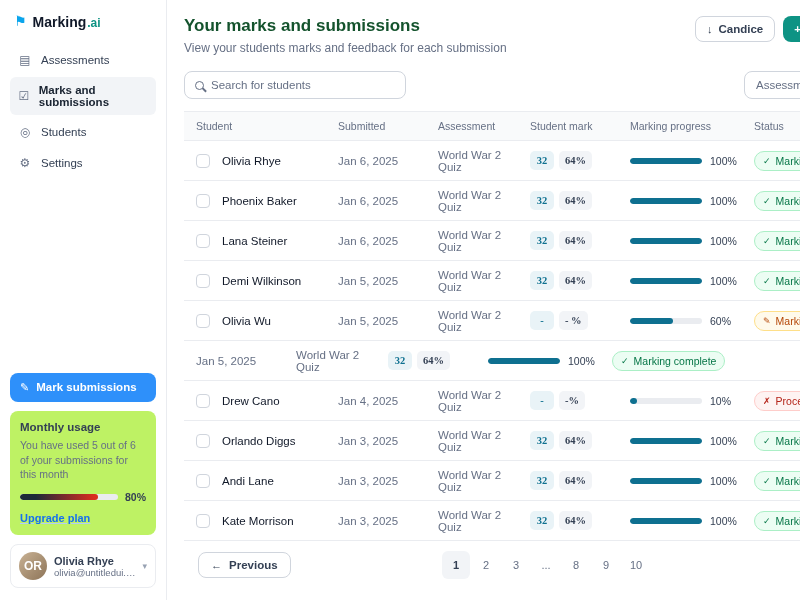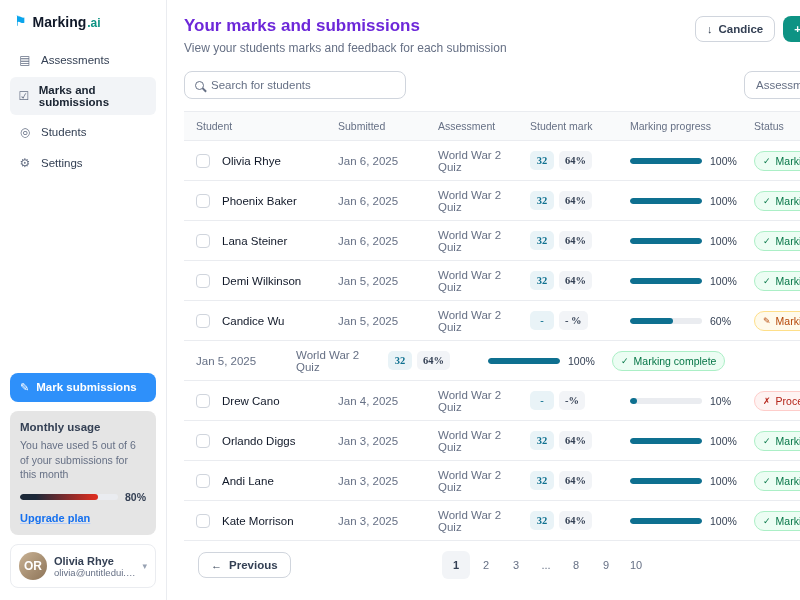--- a/index.html
+++ b/index.html
@@ -12,38 +12,38 @@
   .logo { display:flex; align-items:flex-start; gap:6px; padding:0 4px 16px; cursor:pointer; }
   .logo-icon { color:#0ba5ec; font-size:14px; line-height:14px; }
   .logo-text { font-weight:700; font-size:14px; color:#101828; }
   .logo-suffix { color:#0e9384; font-size:12px; font-weight:700; margin-left:1px; }
   .nav-item { display:flex; align-items:center; gap:9px; padding:7px 8px; border-radius:6px; font-size:11.5px; color:#344054; margin-bottom:3px; cursor:pointer; }
   .nav-item.active { background:#f2f4f7; color:#182230; font-weight:600; }
   .icon-glyph { width:14px; text-align:center; color:#667085; font-size:12px; }
   .sidebar-bottom { margin-top:auto; display:flex; flex-direction:column; gap:9px; }
   .mark-btn { background:#2e90fa; color:#fff; border:none; border-radius:8px; padding:8px 10px; font-size:11.5px; font-weight:700; display:flex; align-items:center; gap:7px; cursor:pointer; width:100%; font-family:inherit; }
   .mark-btn .pencil { font-size:11px; }
-  .usage-card { background:#e5e5e5; border-radius:8px; padding:10px; }
+  .usage-card { background:#bef264; border-radius:8px; padding:10px; }
   .usage-title { font-weight:700; font-size:11.5px; color:#344054; margin-bottom:5px; }
   .usage-desc { color:#667085; font-size:10.5px; line-height:1.4; }
   .usage-bar-row { display:flex; align-items:center; gap:7px; margin-top:9px; }
   .usage-track { flex:1; height:6px; background:#eaecf0; border-radius:3px; overflow:hidden; }
   .usage-fill { height:100%; border-radius:3px; background:linear-gradient(90deg,#1d2939 20%,#d92d20 95%); }
   .usage-pct { font-size:10.5px; color:#344054; font-weight:600; }
   .upgrade { color:#1570ef; font-size:11px; font-weight:700; margin-top:9px; display:inline-block; cursor:pointer; text-decoration:underline; text-decoration-color:#b2ccfa; }
   .user-card { display:flex; align-items:center; gap:7px; border:1px solid #eaecf0; border-radius:8px; padding:7px 8px; background:#fff; cursor:pointer; }
   .avatar { width:28px; height:28px; min-width:28px; border-radius:50%; background:linear-gradient(135deg,#c9b294,#8d7458); color:#fff; font-size:12px; font-weight:700; display:flex; align-items:center; justify-content:center; }
   .user-info { overflow:hidden; }
   .user-name { font-size:11px; font-weight:700; color:#344054; white-space:nowrap; }
   .user-email { font-size:9.5px; color:#667085; white-space:nowrap; overflow:hidden; text-overflow:ellipsis; max-width:88px; }
   .chev { margin-left:auto; color:#98a2b3; font-size:9px; }
 
   
   main { flex:1; padding:16px 0 0 17px; position:relative; overflow:hidden; }
-  .page-title { font-size:17px; font-weight:700; color:#6d28d9; }
+  .page-title { font-size:17px; font-weight:700; color:#14532d; }
   .page-subtitle { font-size:12px; color:#667085; margin-top:5px; }
   .header-actions { position:absolute; top:16px; left:528px; display:flex; gap:8px; }
   .btn { display:flex; align-items:center; gap:6px; border-radius:8px; padding:6px 11px; font-size:11.5px; font-weight:700; cursor:pointer; font-family:inherit; white-space:nowrap; }
   .btn.secondary { border:1px solid #d0d5dd; color:#344054; background:#fff; }
   .btn.primary { border:none; background:#0e9384; color:#fff; width:84px; }
   .dl-icon { font-size:11px; color:#344054; }
 
   .filter-row { margin-top:16px; position:relative; height:28px; }
   .search-box { width:222px; height:28px; border:1px solid #d0d5dd; border-radius:8px; display:flex; align-items:center; gap:7px; padding:0 10px; background:#fff; }
   .mag { width:9px; height:9px; border:1.5px solid #667085; border-radius:50%; position:relative; flex:none; }
@@ -277,21 +277,21 @@
       <span class="status complete">
         <span class="sicon">✓</span>
         <span class="slabel">Marking complete</span>
       </span>
     </div>
   </div>
 
   <div class="trow">
     <div class="cell c-student">
       <span class="checkbox"></span>
-      <span class="student-name">Candice Wu</span>
+      <span class="student-name">Olivia Wu</span>
     </div>
     <div class="cell c-submitted">Jan 5, 2025</div>
     <div class="cell c-assessment">World War 2 Quiz</div>
     <div class="cell c-mark">
       <span class="badge mark">-</span>
       <span class="badge pct">- %</span>
     </div>
     <div class="cell c-progress">
       <span class="ptrack">
                 <span class="pfill" style="width: 60%;"></span>

